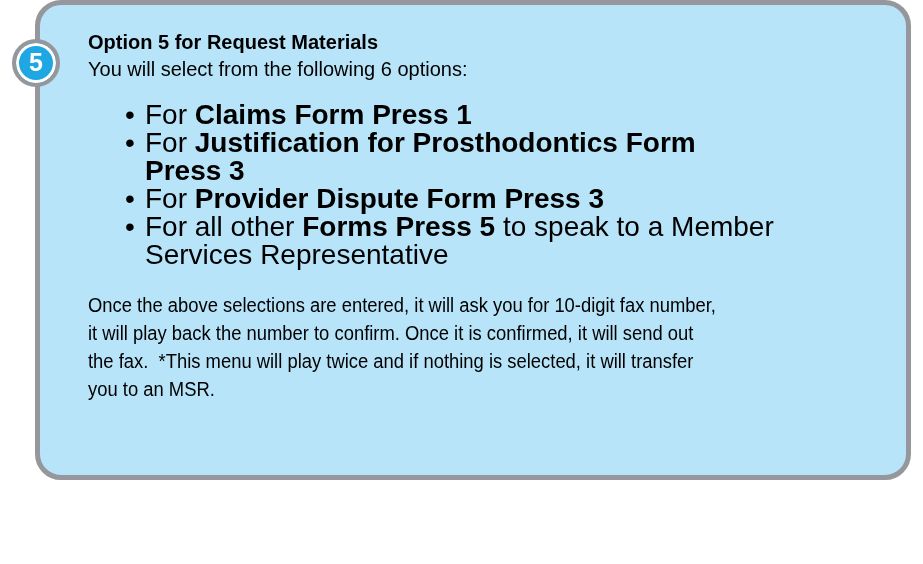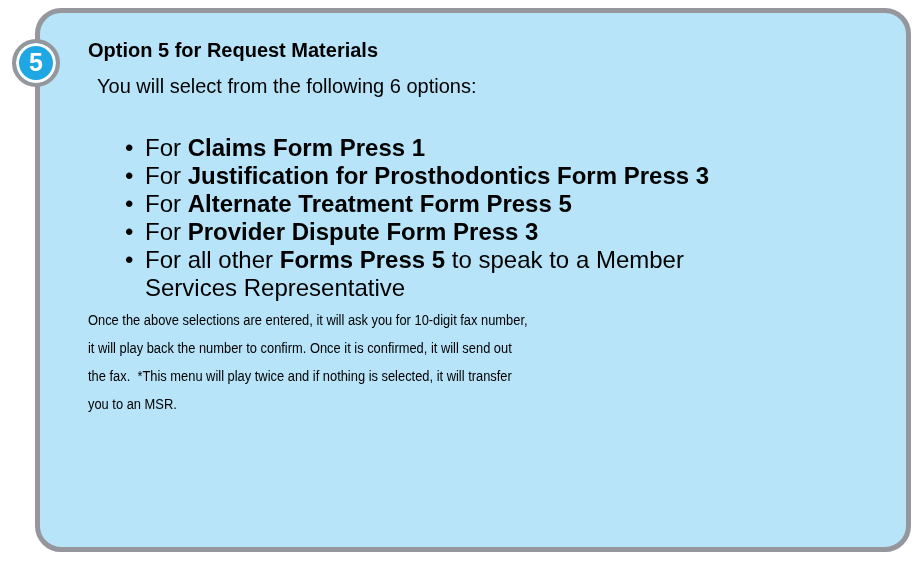--- a/index.html
+++ b/index.html
@@ -19,23 +19,23 @@
   .page {
     position: relative;
     width: 923px;
     height: 564px;
     background: #ffffff;
     overflow: hidden;
   }
   .callout {
     position: absolute;
     left: 35px;
-    top: 8px;
+    top: 0;
     width: 876px;
-    height: 544px;
+    height: 480px;
     background: var(--box-fill);
     border: 5px solid var(--box-border);
     border-radius: 26px;
     padding: 24px 30px 0 48px;
   }
   .badge {
     position: absolute;
     left: 12px;
     top: 39px;
     width: 48px;
@@ -56,67 +56,66 @@
     line-height: 1;
     transform: translateY(-1px);
   }
   .title {
     margin: 0;
     font-size: 20px;
     font-weight: bold;
     line-height: 27px;
   }
   .subtitle {
-    margin: 9px;
+    margin: 0;
     font-size: 20px;
     line-height: 27px;
   }
   ul.options {
-    margin: 34px 0 0 0;
+    margin: 18px 0 0 0;
     padding: 0 0 0 37px;
     width: 690px;
     list-style: none;
-    font-size: 24px;
+    font-size: 28px;
     line-height: 28px;
   }
   ul.options li {
     position: relative;
     padding-left: 20px;
   }
   ul.options li::before {
     content: "\2022";
     position: absolute;
     left: 0;
     top: 0;
   }
   .b { font-weight: bold; }
   .footer {
-    margin-top: 4px;
-    font-size: 14px;
+    margin-top: 22px;
+    font-size: 20px;
     line-height: 28px;
   }
   .footer-line {
     white-space: pre;
     transform: scaleX(0.92);
     transform-origin: 0 50%;
   }
 </style>
 </head>
 <body>
 
 <div class="page">
 
   <div class="callout">
     <h1 class="title">Option 5 for Request Materials</h1>
     <p class="subtitle">You will select from the following 6 options:</p>
 
     <ul class="options" id="options-list">
         <li><span>For </span><span class="b">Claims Form Press 1</span></li>
         <li><span>For </span><span class="b">Justification for Prosthodontics Form Press 3</span></li>
-        <li><span>For </span><span class="b">Alternate Treatment Form Press 5</span></li>
         <li><span>For </span><span class="b">Provider Dispute Form Press 3</span></li>
         <li><span>For all other </span><span class="b">Forms Press 5</span><span> to speak to a Member Services Representative</span></li>
       </ul>
 
     <div class="footer" id="footer-paragraph">
         <div class="footer-line">Once the above selections are entered, it will ask you for 10-digit fax number,</div>
         <div class="footer-line">it will play back the number to confirm. Once it is confirmed, it will send out</div>
         <div class="footer-line">the fax.  *This menu will play twice and if nothing is selected, it will transfer</div>
         <div class="footer-line">you to an MSR.</div>
       </div>

